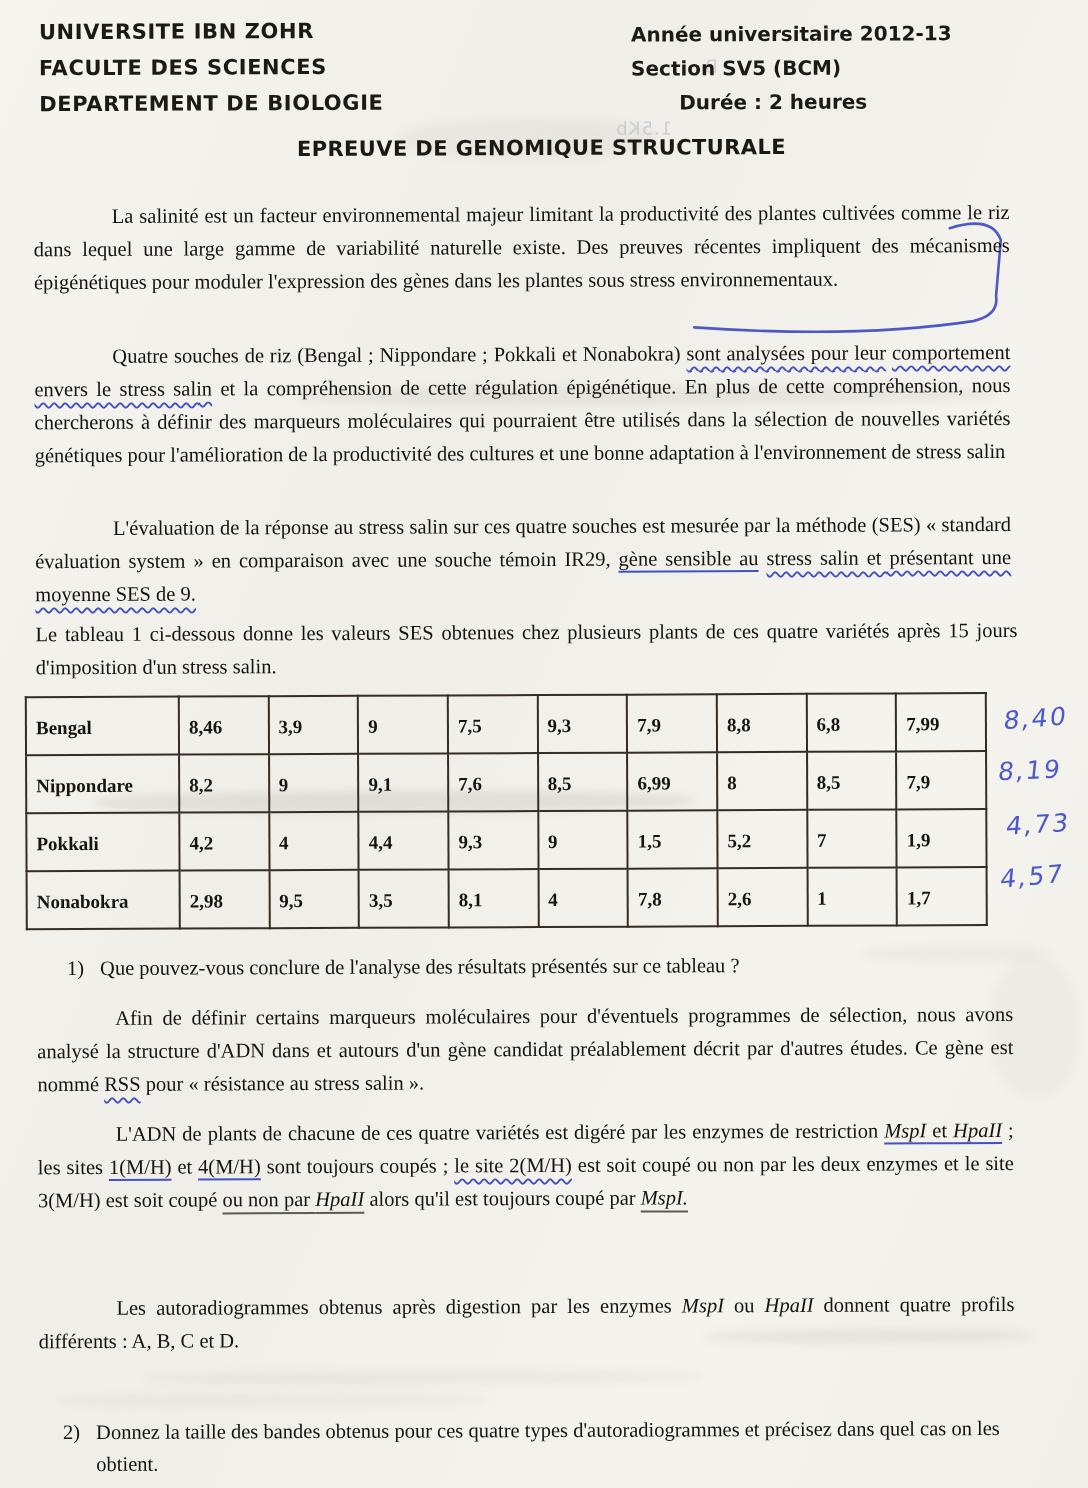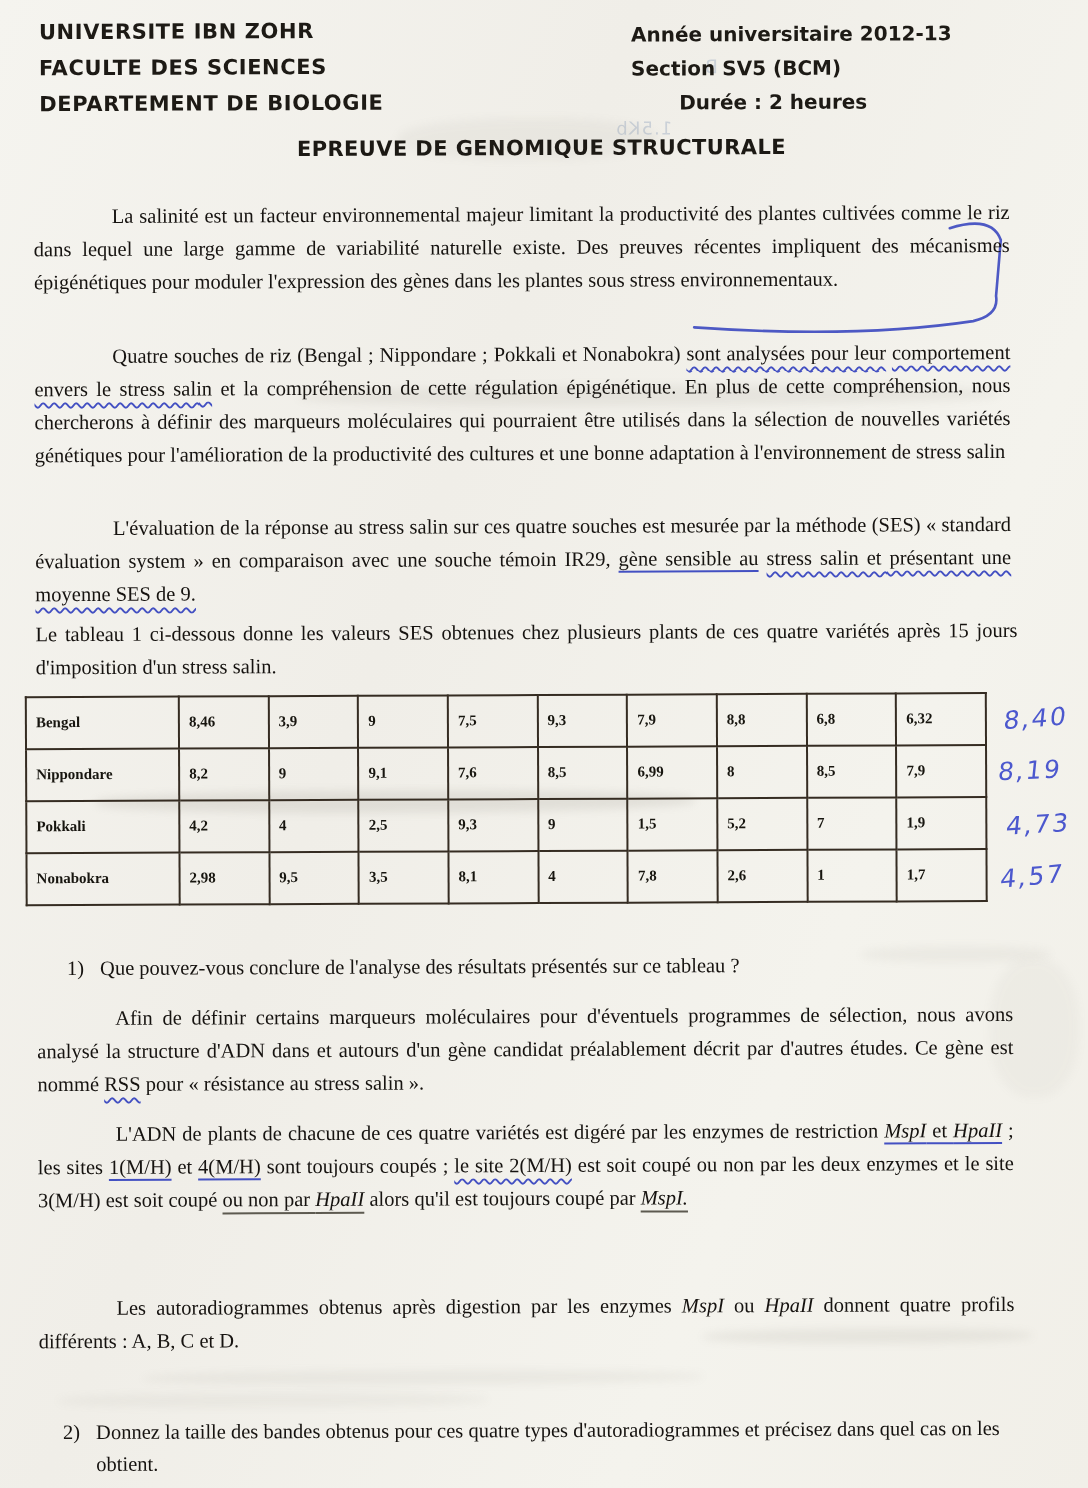--- a/index.html
+++ b/index.html
@@ -32,22 +32,22 @@
   #q1{left:66px;top:950px;width:950px;}
   #q2{left:60px;top:1414px;width:960px;}
   .q .qnum{flex:0 0 auto;}
   
   .it{font-style:italic;margin-top:20px;}
   .ub{text-decoration:underline;text-decoration-color:#4350c2;text-decoration-thickness:2px;text-underline-offset:5px;}
   .ubw{text-decoration:underline wavy;text-decoration-color:#4350c2;text-decoration-thickness:1.6px;text-underline-offset:6px;}
   .ud{text-decoration:underline;text-decoration-color:#5d5a50;text-decoration-thickness:2.4px;text-underline-offset:6px;}
   
   table.ses{position:absolute;left:25px;top:694px;border-collapse:collapse;table-layout:fixed;width:962px;}
-  table.ses td{border:2.4px solid #352c22;height:48px;padding:0 4px 2px 9px;
-    font-weight:700;font-size:15px;vertical-align:middle;}
+  table.ses td{border:2.4px solid #352c22;height:48px;padding:6px 4px 2px 9px;
+    font-weight:700;font-size:19px;vertical-align:middle;}
   table.ses td.lbl{width:138px;}
   
   .notes{position:absolute;left:996px;top:694px;width:92px;height:214px;}
   .hand{position:absolute;font-family:"DejaVu Sans",sans-serif;color:#4c58ce;
     font-size:25px;letter-spacing:2px;transform:skewX(-8deg) rotate(-3deg);white-space:nowrap;}
   .notes .hand:nth-child(1){top:12px;left:8px;transform:skewX(-10deg) rotate(-4deg);}
   .notes .hand:nth-child(2){top:64px;left:2px;transform:skewX(-8deg) rotate(-2deg);}
   .notes .hand:nth-child(3){top:118px;left:10px;transform:skewX(-9deg) rotate(-3deg);}
   .notes .hand:nth-child(4){top:170px;left:4px;transform:skewX(-10deg) rotate(-5deg);}
   
@@ -103,39 +103,39 @@
           <tr>
             <td class="lbl">Bengal</td>
             <td>8,46</td>
             <td>3,9</td>
             <td>9</td>
             <td>7,5</td>
             <td>9,3</td>
             <td>7,9</td>
             <td>8,8</td>
             <td>6,8</td>
-            <td>6,32</td>
+            <td>7,99</td>
           </tr>
           <tr>
             <td class="lbl">Nippondare</td>
             <td>8,2</td>
             <td>9</td>
             <td>9,1</td>
             <td>7,6</td>
             <td>8,5</td>
             <td>6,99</td>
             <td>8</td>
             <td>8,5</td>
             <td>7,9</td>
           </tr>
           <tr>
             <td class="lbl">Pokkali</td>
             <td>4,2</td>
             <td>4</td>
-            <td>2,5</td>
+            <td>4,4</td>
             <td>9,3</td>
             <td>9</td>
             <td>1,5</td>
             <td>5,2</td>
             <td>7</td>
             <td>1,9</td>
           </tr>
           <tr>
             <td class="lbl">Nonabokra</td>
             <td>2,98</td>

